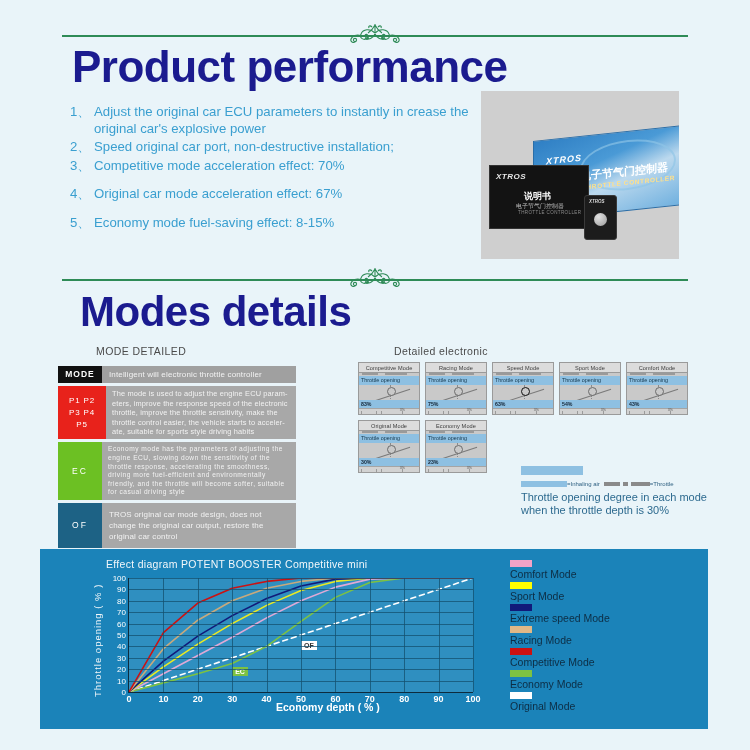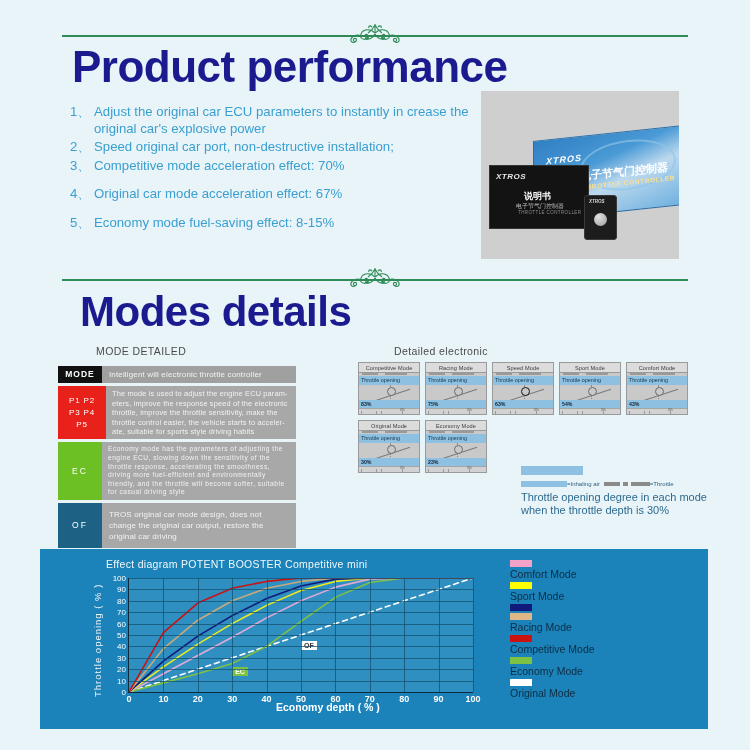--- a/index.html
+++ b/index.html
@@ -331,21 +331,21 @@
 P3  P4
 P5</div>
     <div class="body">The mode is used to adjust the engine ECU param-eters, improve the response speed of the electronic throttle, improve the throttle sensitivity, make the throttle control easier, the vehicle starts to acceler-ate, suitable for sports style driving habits</div>
   </div>
   <div class="mrow r3">
     <div class="chip">EC</div>
     <div class="body">Economy mode has the parameters of adjusting the engine ECU, slowing down the sensitivity of the throttle response, accelerating the smoothness, driving more fuel-efficient and environmentally friendly, and the throttle will become softer, suitable for casual driving style</div>
   </div>
   <div class="mrow r4">
     <div class="chip">OF</div>
-    <div class="body">TROS   original car mode design, does not change the original car output, restore the original car driving</div>
+    <div class="body">TROS   original car mode design, does not change the original car output, restore the original car control</div>
   </div>
 </div>
 
 <div class="principles">
   <div class="prow">
     <div class="pan">
       <div class="ptitle">Competitive Mode</div>
       <div class="pbody">
         <div class="tab"></div>
           <div class="tab2"></div>
@@ -549,20 +549,21 @@
     <div class="li">
       <span class="sw" style="background: rgb(242, 163, 199);"></span>
       <span class="nm">Comfort Mode</span>
     </div>
     <div class="li">
       <span class="sw" style="background: rgb(255, 255, 0);"></span>
       <span class="nm">Sport Mode</span>
     </div>
     <div class="li">
       <span class="sw" style="background: rgb(17, 26, 122);"></span>
+      <span class="nm">Extreme speed Mode</span>
     </div>
     <div class="li">
       <span class="sw" style="background: rgb(224, 184, 135);"></span>
       <span class="nm">Racing Mode</span>
     </div>
     <div class="li">
       <span class="sw" style="background: rgb(204, 17, 17);"></span>
       <span class="nm">Competitive Mode</span>
     </div>
     <div class="li">

